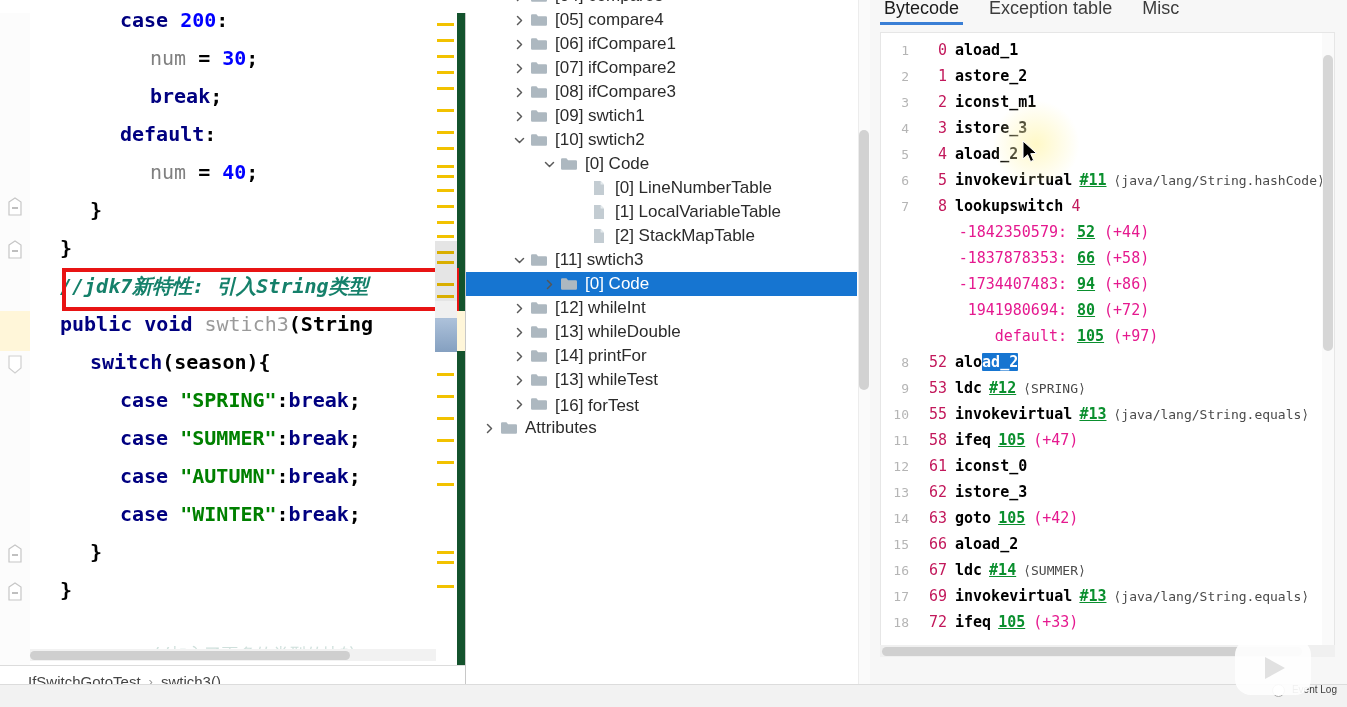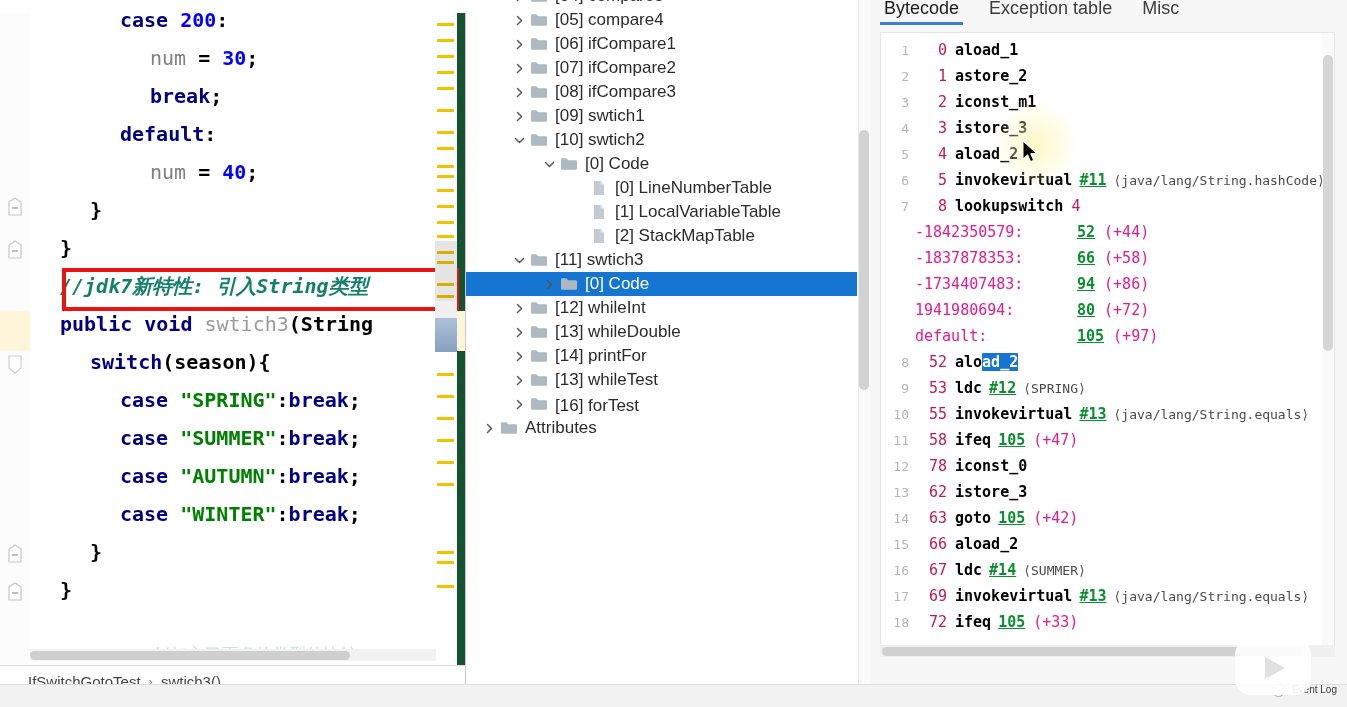--- a/index.html
+++ b/index.html
@@ -270,21 +270,21 @@
     color: #e5198f; padding-left: 8px;
   }
   .bcrow .sw-count { color: #c2185b; padding-left: 8px; }
   .swrow {
     position: relative; height: 26px;
     display: flex; align-items: center;
     white-space: pre;
     padding-left: 34px;
   }
   .swrow .key {
-    color: #e5198f; width: 152px; flex: 0 0 152px; text-align: left;
+    color: #e5198f; width: 152px; flex: 0 0 152px; text-align: right;
   }
   .swrow .tgt {
     color: #0a8f2e; font-weight: bold; text-decoration: underline;
     padding-left: 10px; cursor: pointer;
   }
   .swrow .rel { color: #e5198f; padding-left: 9px; }
   .bc-sel {
     background: #1675d1; color: #ffffff !important;
     border-radius: 1px;
   }
@@ -732,21 +732,21 @@
           <div class="bcrow"><span class="lnum">7</span><span class="off">8</span><span class="mn">lookupswitch</span><span class="sw-count">4</span></div>
           <div class="swrow"><span class="key">-1842350579:</span><span class="tgt">52</span><span class="rel">(+44)</span></div>
           <div class="swrow"><span class="key">-1837878353:</span><span class="tgt">66</span><span class="rel">(+58)</span></div>
           <div class="swrow"><span class="key">-1734407483:</span><span class="tgt">94</span><span class="rel">(+86)</span></div>
           <div class="swrow"><span class="key">1941980694:</span><span class="tgt">80</span><span class="rel">(+72)</span></div>
           <div class="swrow"><span class="key">default:</span><span class="tgt">105</span><span class="rel">(+97)</span></div>
           <div class="bcrow"><span class="lnum">8</span><span class="off">52</span><span class="mn">alo<span class="bc-sel">ad_2</span></span></div>
           <div class="bcrow"><span class="lnum">9</span><span class="off">53</span><span class="mn">ldc</span><span class="cref">#12</span><span class="cdesc">⟨SPRING⟩</span></div>
           <div class="bcrow"><span class="lnum">10</span><span class="off">55</span><span class="mn">invokevirtual</span><span class="cref">#13</span><span class="cdesc">⟨java/lang/String.equals⟩</span></div>
           <div class="bcrow"><span class="lnum">11</span><span class="off">58</span><span class="mn">ifeq</span><span class="jtarget">105</span><span class="joff">(+47)</span></div>
-          <div class="bcrow"><span class="lnum">12</span><span class="off">78</span><span class="mn">iconst_0</span></div>
+          <div class="bcrow"><span class="lnum">12</span><span class="off">61</span><span class="mn">iconst_0</span></div>
           <div class="bcrow"><span class="lnum">13</span><span class="off">62</span><span class="mn">istore_3</span></div>
           <div class="bcrow"><span class="lnum">14</span><span class="off">63</span><span class="mn">goto</span><span class="jtarget">105</span><span class="joff">(+42)</span></div>
           <div class="bcrow"><span class="lnum">15</span><span class="off">66</span><span class="mn">aload_2</span></div>
           <div class="bcrow"><span class="lnum">16</span><span class="off">67</span><span class="mn">ldc</span><span class="cref">#14</span><span class="cdesc">⟨SUMMER⟩</span></div>
           <div class="bcrow"><span class="lnum">17</span><span class="off">69</span><span class="mn">invokevirtual</span><span class="cref">#13</span><span class="cdesc">⟨java/lang/String.equals⟩</span></div>
           <div class="bcrow"><span class="lnum">18</span><span class="off">72</span><span class="mn">ifeq</span><span class="jtarget">105</span><span class="joff">(+33)</span></div>
         </div>
       <div id="bc-vtrack">
         <div id="bc-vthumb"></div>
       </div>

